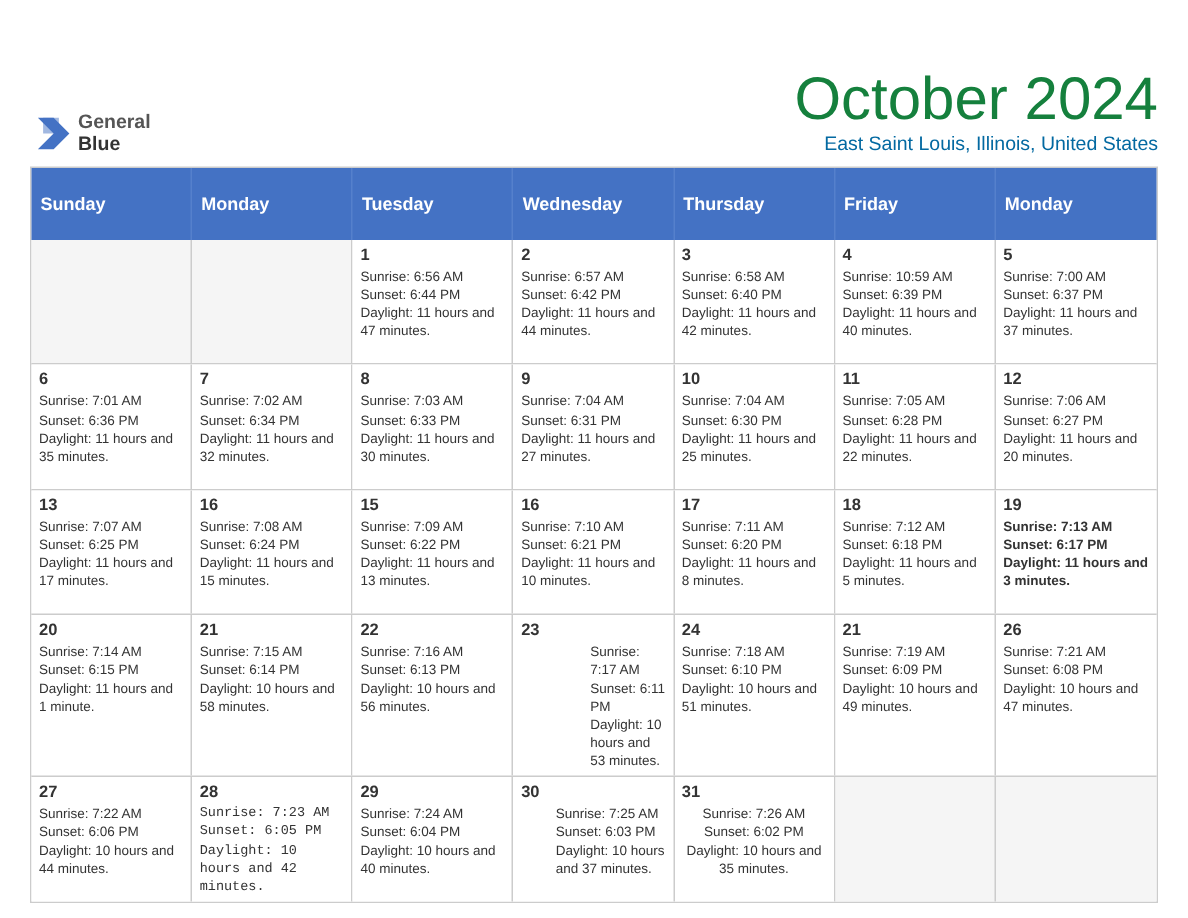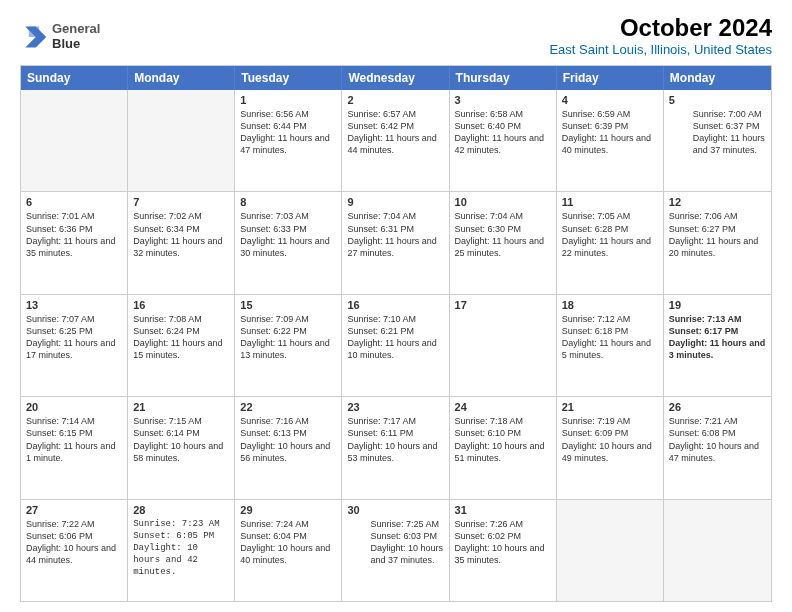--- a/index.html
+++ b/index.html
@@ -13,22 +13,23 @@
     .page {
       width: 792px;
       height: 612px;
       padding: 16px 20px 10px 20px;
       display: flex;
       flex-direction: column;
     }
     .header {
       display: flex;
       justify-content: space-between;
-      align-items: center;
+      align-items: flex-end;
       margin-bottom: 8px;
+      margin-top: 30px;
     }
     .logo {
       display: flex;
       align-items: center;
       gap: 4px;
     }
     .logo-text {
       display: flex;
       flex-direction: column;
       font-size: 13px;
@@ -38,23 +39,23 @@
     }
     .logo-text span:first-child { color: #555; }
     .logo-icon {
       width: 28px;
       height: 28px;
     }
     .header-right {
       text-align: right;
     }
     .month-title {
-      font-size: 24px;
-      font-weight: bold;
-      color: #000000;
+      font-size: 40px;
+      font-weight: normal;
+      color: #15803d;
       line-height: 1;
     }
     .location {
       font-size: 13px;
       color: #0369a1;
       margin-top: 2px;
     }
     .calendar {
       flex: 1;
       display: flex;
@@ -63,21 +64,21 @@
     }
     .cal-header-row {
       display: grid;
       grid-template-columns: repeat(7, 1fr);
       background: #4472c4;
     }
     .cal-header-cell {
       color: #fff;
       font-size: 12px;
       font-weight: bold;
-      padding: 5px 6px;
+      padding: 17px 6px;
       border-right: 1px solid #5580cc;
       text-align: left;
     }
     .cal-header-cell:last-child { border-right: none; }
     .cal-body {
       flex: 1;
       display: flex;
       flex-direction: column;
     }
     .cal-row {
@@ -158,27 +159,27 @@
 Daylight: 11 hours and 44 minutes.</div>
           </div>
           <div class="cal-cell">
             <div class="day-num">3</div>
             <div class="cell-text" style="white-space: pre-line;">Sunrise: 6:58 AM
 Sunset: 6:40 PM
 Daylight: 11 hours and 42 minutes.</div>
           </div>
           <div class="cal-cell">
             <div class="day-num">4</div>
-            <div class="cell-text" style="white-space: pre-line;">Sunrise: 6:59 AM
+            <div class="cell-text" style="white-space: pre-line;">Sunrise: 10:59 AM
 Sunset: 6:39 PM
 Daylight: 11 hours and 40 minutes.</div>
           </div>
           <div class="cal-cell">
             <div class="day-num">5</div>
-            <div class="cell-text" style="white-space: pre-line; margin-left: 24px;">Sunrise: 7:00 AM
+            <div class="cell-text" style="white-space: pre-line;">Sunrise: 7:00 AM
 Sunset: 6:37 PM
 Daylight: 11 hours and 37 minutes.</div>
           </div>
         </div>
         <div class="cal-row">
           <div class="cal-cell">
             <div class="day-num">6</div>
             <div class="cell-text" style="white-space: pre-line;">Sunrise: 7:01 AM
 Sunset: 6:36 PM
 Daylight: 11 hours and 35 minutes.</div>
@@ -240,20 +241,23 @@
 Daylight: 11 hours and 13 minutes.</div>
           </div>
           <div class="cal-cell">
             <div class="day-num">16</div>
             <div class="cell-text" style="white-space: pre-line;">Sunrise: 7:10 AM
 Sunset: 6:21 PM
 Daylight: 11 hours and 10 minutes.</div>
           </div>
           <div class="cal-cell">
             <div class="day-num">17</div>
+            <div class="cell-text" style="white-space: pre-line;">Sunrise: 7:11 AM
+Sunset: 6:20 PM
+Daylight: 11 hours and 8 minutes.</div>
           </div>
           <div class="cal-cell">
             <div class="day-num">18</div>
             <div class="cell-text" style="white-space: pre-line;">Sunrise: 7:12 AM
 Sunset: 6:18 PM
 Daylight: 11 hours and 5 minutes.</div>
           </div>
           <div class="cal-cell">
             <div class="day-num">19</div>
             <div class="cell-text" style="white-space: pre-line; font-weight: bold;">Sunrise: 7:13 AM
@@ -275,21 +279,21 @@
 Daylight: 10 hours and 58 minutes.</div>
           </div>
           <div class="cal-cell">
             <div class="day-num">22</div>
             <div class="cell-text" style="white-space: pre-line;">Sunrise: 7:16 AM
 Sunset: 6:13 PM
 Daylight: 10 hours and 56 minutes.</div>
           </div>
           <div class="cal-cell">
             <div class="day-num">23</div>
-            <div class="cell-text" style="white-space: pre-line;">Sunrise: 7:17 AM
+            <div class="cell-text" style="white-space: pre-line; margin-left: 46px;">Sunrise: 7:17 AM
 Sunset: 6:11 PM
 Daylight: 10 hours and 53 minutes.</div>
           </div>
           <div class="cal-cell">
             <div class="day-num">24</div>
             <div class="cell-text" style="white-space: pre-line;">Sunrise: 7:18 AM
 Sunset: 6:10 PM
 Daylight: 10 hours and 51 minutes.</div>
           </div>
           <div class="cal-cell">
@@ -325,21 +329,21 @@
 Daylight: 10 hours and 40 minutes.</div>
           </div>
           <div class="cal-cell">
             <div class="day-num">30</div>
             <div class="cell-text" style="white-space: pre-line; margin-left: 23px;">Sunrise: 7:25 AM
 Sunset: 6:03 PM
 Daylight: 10 hours and 37 minutes.</div>
           </div>
           <div class="cal-cell">
             <div class="day-num">31</div>
-            <div class="cell-text" style="white-space: pre-line;">Sunrise: 7:26 AM
+            <div class="cell-text" style="white-space: pre-line; text-align: center;">Sunrise: 7:26 AM
 Sunset: 6:02 PM
 Daylight: 10 hours and 35 minutes.</div>
           </div>
           <div class="cal-cell empty"></div>
           <div class="cal-cell empty"></div>
         </div>
       </div>
   </div>
 </div>
 

